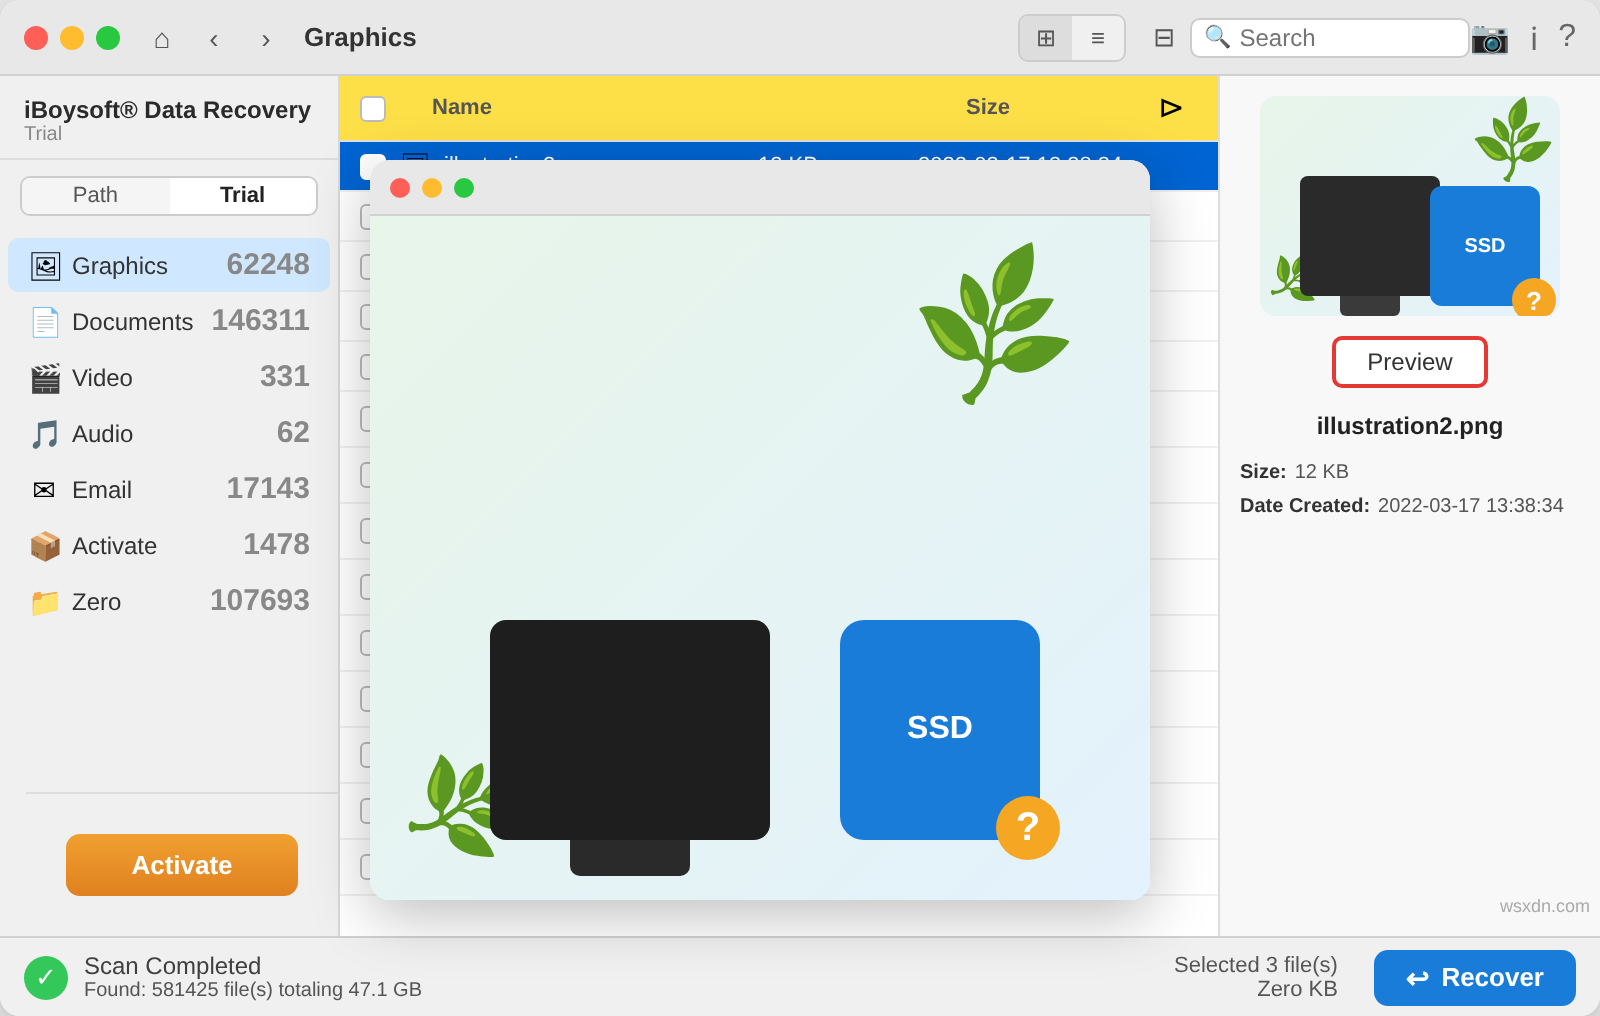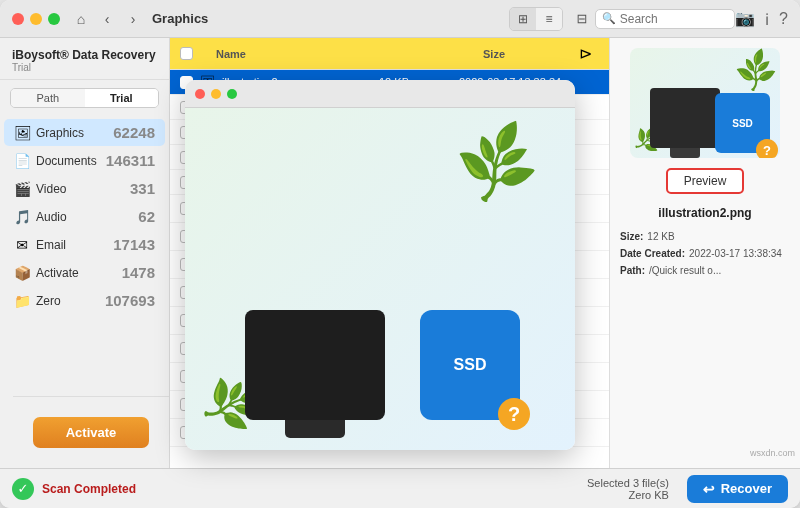--- a/index.html
+++ b/index.html
@@ -390,21 +390,21 @@
       border-radius: 50%;
       display: flex; align-items: center; justify-content: center;
       color: white;
       font-size: 13px;
       flex-shrink: 0;
     }
     .scan-text {
       display: flex;
       flex-direction: column;
     }
-    .scan-title { font-size: 12px; font-weight: 700; color: #b91c1c; }
+    .scan-title { font-size: 12px; font-weight: 400; color: #404040; }
     .scan-subtitle { font-size: 10px; color: #555; }
     .spacer { flex: 1; }
     .selected-info {
       font-size: 11px;
       color: #555;
       text-align: right;
     }
     .recover-btn {
       display: flex;
       align-items: center;
@@ -739,33 +739,30 @@
       <div class="preview-filename">illustration2.png</div>
       <div class="preview-meta">
         <div class="meta-row">
           <span class="meta-label">Size:</span>
           <span class="meta-value">12 KB</span>
         </div>
         <div class="meta-row">
           <span class="meta-label">Date Created:</span>
           <span class="meta-value">2022-03-17 13:38:34</span>
         </div>
-        <div class="meta-row">
-          <span class="meta-label">Path:</span>
-          <span class="meta-value">/Quick result o...</span>
-        </div>
       </div>
     </div>
 
   </div>
 
   <div class="statusbar">
     <div class="scan-icon">✓</div>
     <div class="scan-text">
       <span class="scan-title">Scan Completed</span>
+      <span class="scan-subtitle">Found: 581425 file(s) totaling 47.1 GB</span>
     </div>
     <div class="spacer"></div>
     <div class="selected-info">
       <div>Selected 3 file(s)</div>
       <div>Zero KB</div>
     </div>
     <button class="recover-btn">
       <span class="recover-icon">↩</span>
       <span>Recover</span>
     </button>

